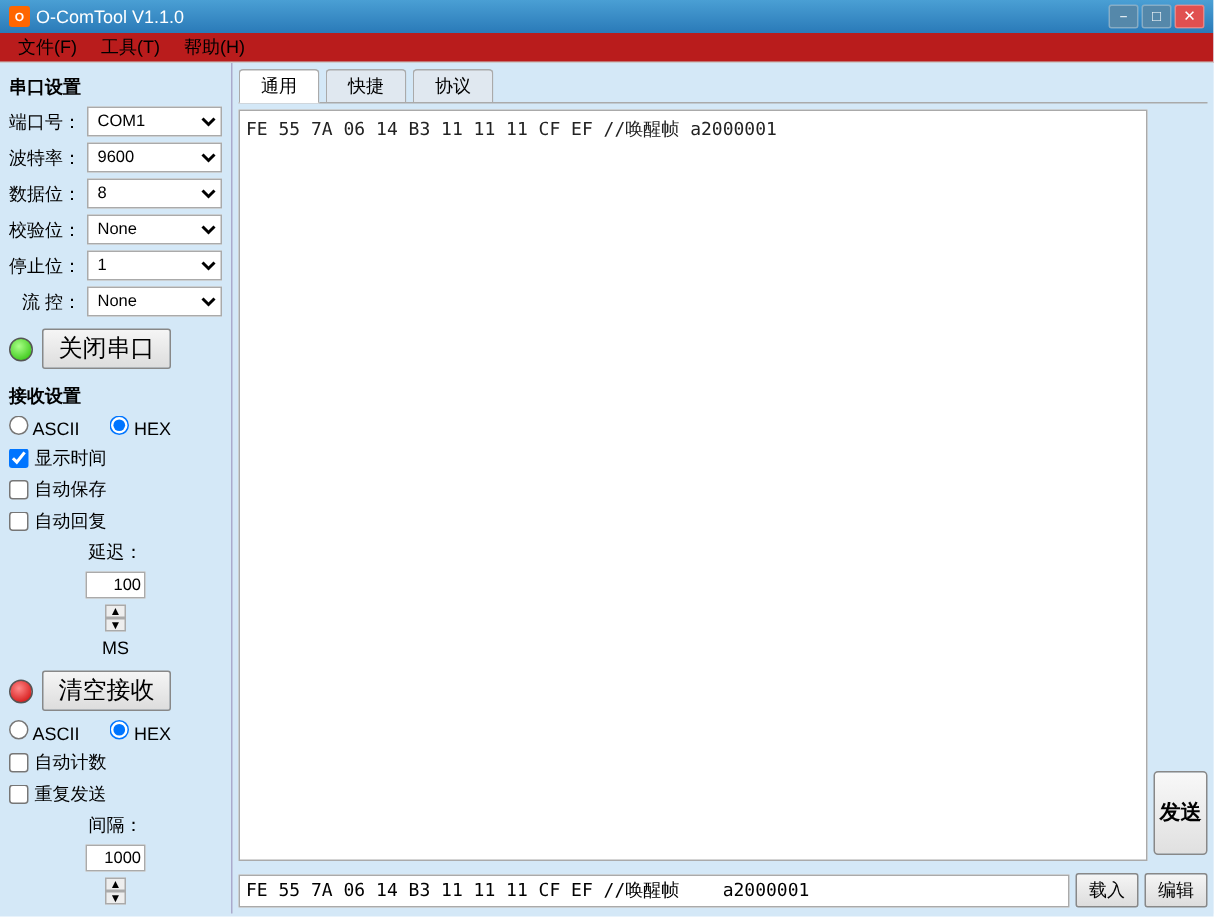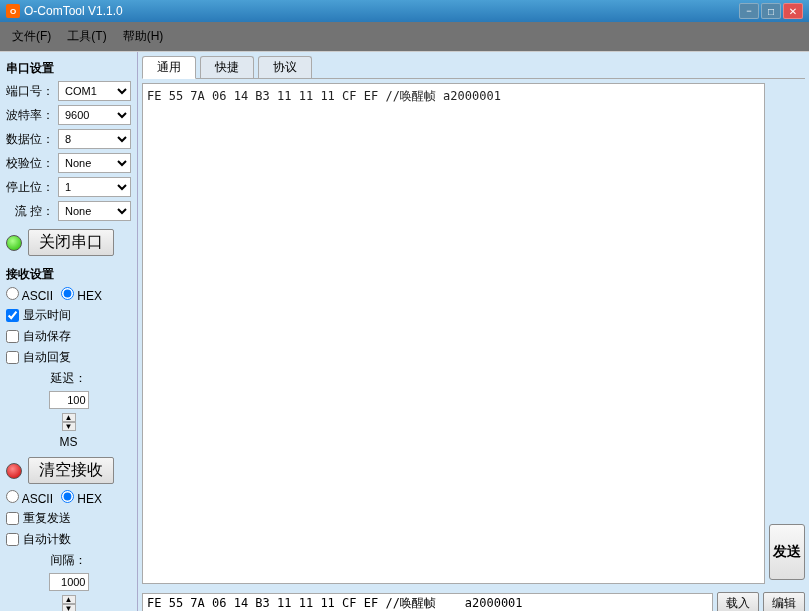--- a/index.html
+++ b/index.html
@@ -42,41 +42,41 @@
       font-size: 10px; cursor: pointer;
       border: 1px solid rgba(255,255,255,0.3);
       border-radius: 2px;
       color: white;
     }
     .title-btn.close { background: #e05050; }
     .title-btn.min { background: #5588aa; }
     .title-btn.max { background: #5588aa; }
 
     .menu-bar {
-      background: #737373;
-      height: 30px;
+      background: #b91c1c;
+      height: 20px;
       display: flex;
       align-items: center;
       padding: 0 4px;
       border-bottom: 1px solid #ccc;
     }
     .menu-item {
       padding: 2px 8px;
       cursor: pointer;
       font-size: 12px;
     }
 
     .main-container {
       display: flex;
       height: calc(611px - 22px - 22px);
       background: #d4e8f7;
     }
 
     .left-panel {
-      width: 138px;
+      width: 155px;
       background: #d4e8f7;
       padding: 4px 6px;
       display: flex;
       flex-direction: column;
       gap: 2px;
       border-right: 1px solid #aac;
       overflow-y: auto;
     }
 
     .section-title {
@@ -132,21 +132,21 @@
 
     .checkbox-row {
       display: flex;
       align-items: center;
       gap: 4px;
       margin-bottom: 2px;
     }
     .radio-row {
       display: flex;
       align-items: center;
-      gap: 8px;
+      gap: 20px;
       margin-bottom: 2px;
     }
 
     .delay-row {
       display: flex;
       align-items: center;
       gap: 4px;
       margin-bottom: 2px;
       flex-direction: column;
     }
@@ -372,25 +372,25 @@
         <span>ASCII</span>
       </label>
       <label>
         <input type="radio" name="send_enc" checked="" style="">
         <span>HEX</span>
       </label>
     </div>
 
     <div class="checkbox-row">
       <input type="checkbox" style="">
-      <span>重复发送</span>
+      <span>自动计数</span>
     </div>
     <div class="checkbox-row">
       <input type="checkbox" style="">
-      <span>自动计数</span>
+      <span>重复发送</span>
     </div>
 
     <div class="delay-row">
       <span>间隔：</span>
       <input class="delay-input" type="text" value="1000" style="">
       <div class="spinner-btns">
         <div class="spinner-btn">▲</div>
         <div class="spinner-btn">▼</div>
       </div>
       <span>MS</span>

